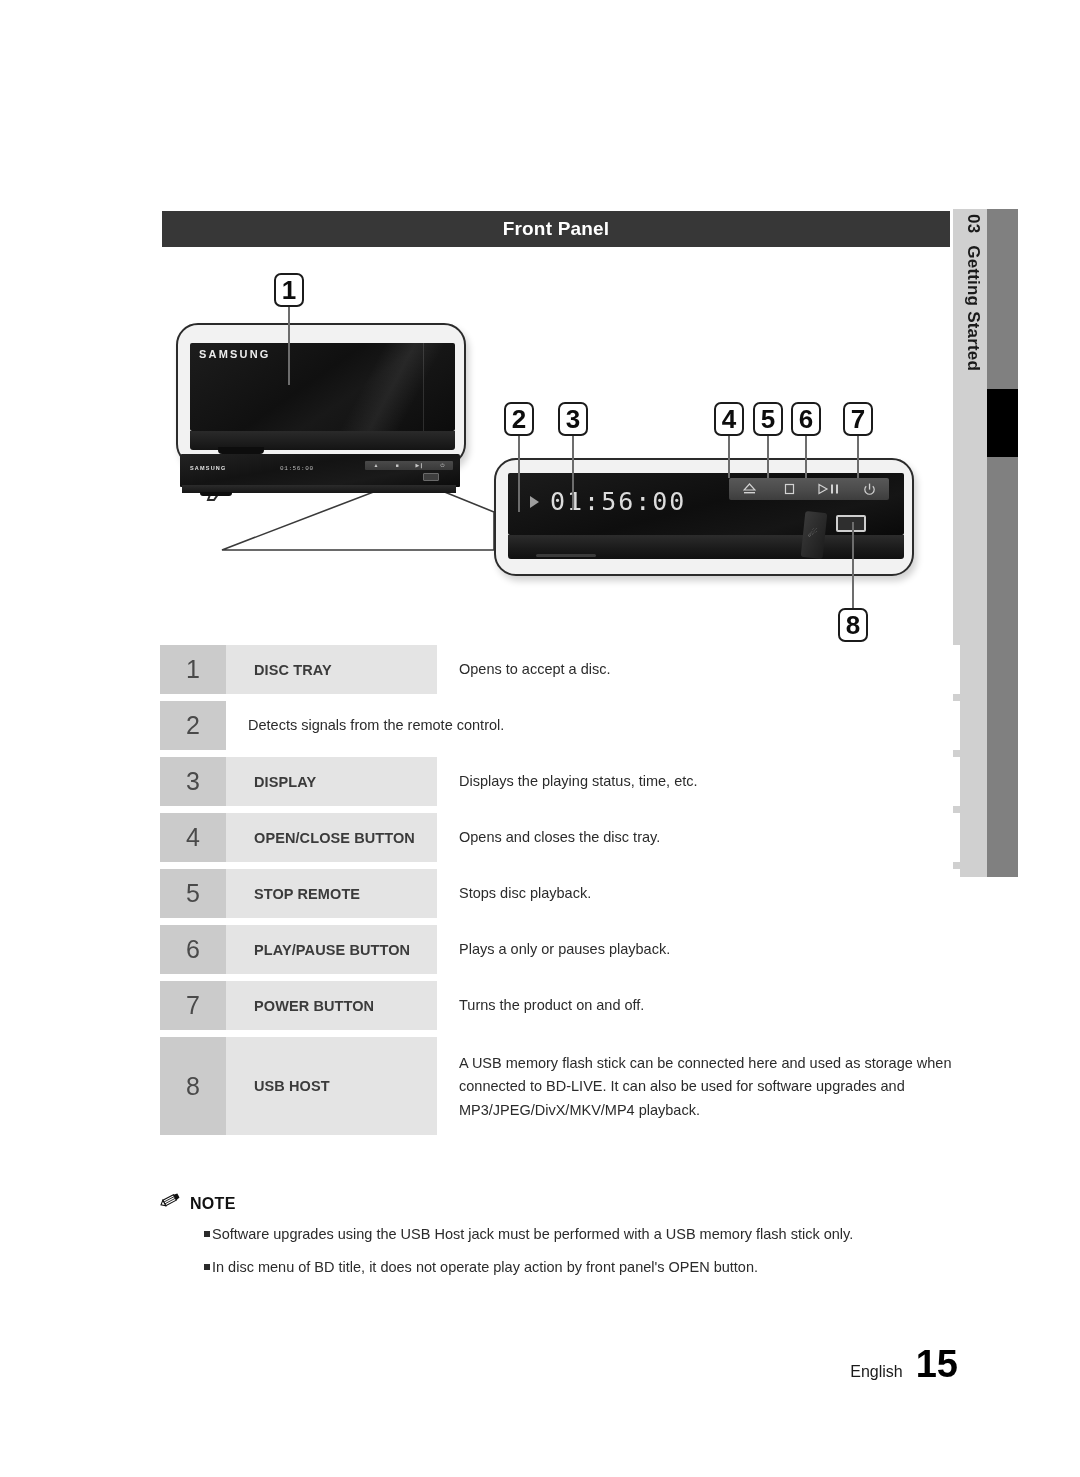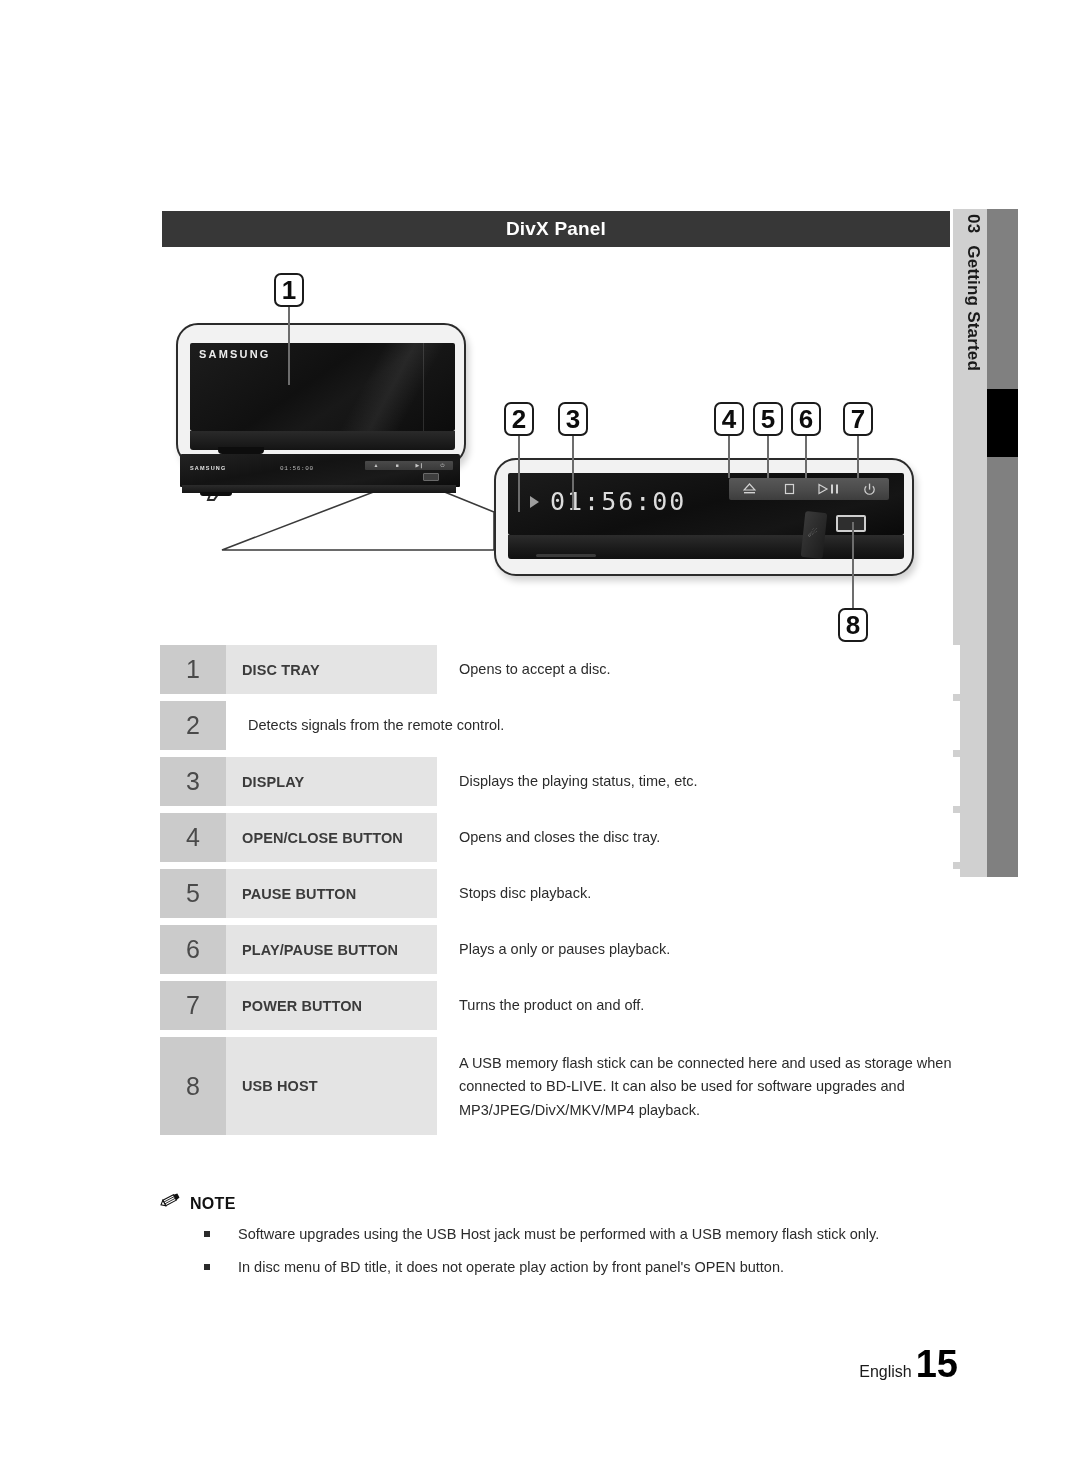--- a/index.html
+++ b/index.html
@@ -348,21 +348,21 @@
     flex: none;
   }
   .cell-label {
     width: 211px;
     background: #e4e4e4;
     color: #3b3b3b;
     font-size: 14.5px;
     font-weight: bold;
     display: flex;
     align-items: center;
-    padding-left: 16px;
+    padding-left: 28px;
     box-sizing: border-box;
     flex: none;
     letter-spacing: 0.1px;
   }
   .cell-desc {
     flex: 1;
     background: #ffffff;
     color: #2b2b2b;
     font-size: 14.5px;
     display: flex;
@@ -395,62 +395,62 @@
   }
   #note-title {
     font-size: 16px;
     font-weight: bold;
     color: #111111;
     letter-spacing: 0.3px;
   }
   .note-item {
     display: flex;
     align-items: flex-start;
-    gap: 28px;
+    gap: 2px;
     margin-left: 44px;
     margin-bottom: 11px;
     font-size: 14.5px;
     color: #2b2b2b;
     line-height: 1.5;
   }
   .note-bullet {
     width: 6px; height: 6px;
     background: #2b2b2b;
     margin-top: 7px;
     flex: none;
   }
 
   
   #footer {
     position: absolute;
     right: 122px;
     top: 1343px;
     display: flex;
     align-items: baseline;
-    gap: 4px;
+    gap: 13px;
   }
   #footer-lang { font-size: 16px; color: #1a1a1a; }
   #footer-page { font-size: 38px; font-weight: bold; color: #000000; }
 </style>
 </head>
 <body>
 
 <div id="page">
 
   <div id="side-tab">
     <div id="side-tab-bg"></div>
     <div id="side-tab-bar"></div>
     <div id="side-tab-marker"></div>
     <div id="side-tab-text">
       <span class="num">03</span><span>Getting Started</span>
     </div>
   </div>
 
   <div id="section-header">
-    <span>DivX Panel</span>
+    <span>Front Panel</span>
   </div>
 
   <div id="figure">
 
     <svg id="connectors" viewBox="0 0 790 392" xmlns="http://www.w3.org/2000/svg">
 
       <polygon points="60,213 78,213 52,250 46,250" fill="#ffffff" stroke="#2b2b2b" stroke-width="2"></polygon>
 
       <polygon points="248,228 332,262 332,300 60,300" fill="#ffffff" stroke="#3a3a3a" stroke-width="1.6"></polygon>
     </svg>
@@ -577,21 +577,21 @@
     </div>
 
     <div class="row row-h1">
       <div class="cell-num">4</div>
       <div class="cell-label">OPEN/CLOSE BUTTON</div>
       <div class="cell-desc">Opens and closes the disc tray.</div>
     </div>
 
     <div class="row row-h1">
       <div class="cell-num">5</div>
-      <div class="cell-label">PAUSE BUTTON</div>
+      <div class="cell-label">STOP REMOTE</div>
       <div class="cell-desc">Stops disc playback.</div>
     </div>
 
     <div class="row row-h1">
       <div class="cell-num">6</div>
       <div class="cell-label">PLAY/PAUSE BUTTON</div>
       <div class="cell-desc">Plays a only or pauses playback.</div>
     </div>
 
     <div class="row row-h1">

